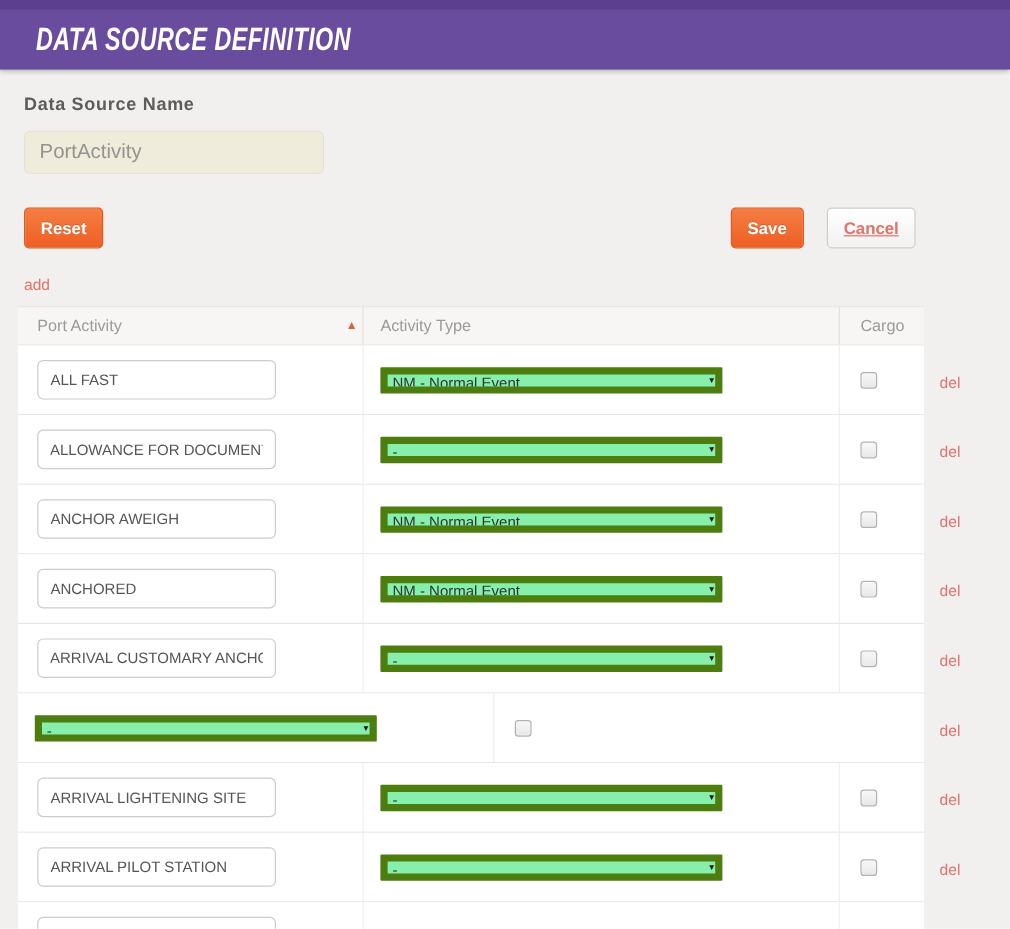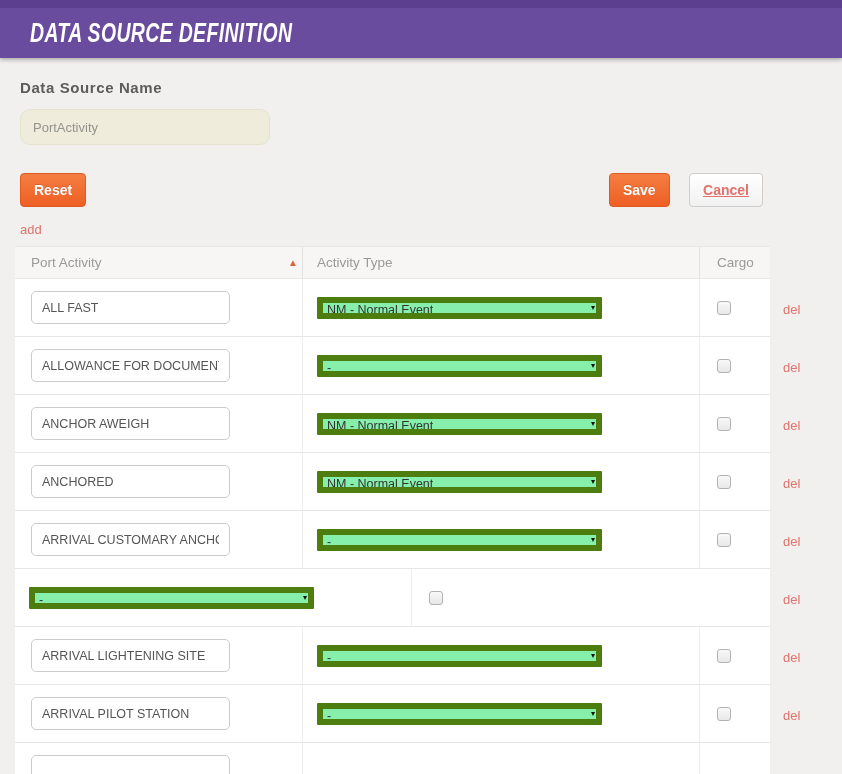--- a/index.html
+++ b/index.html
@@ -34,41 +34,41 @@
   }
   
   .content{padding:0 20px;}
   .field-label{
     margin-top:21px;font-size:15px;font-weight:bold;
     color:var(--label-gray);letter-spacing:.6px;
   }
   .name-input{
     margin-top:13px;width:250px;height:36px;
     background:var(--cream);border:1px solid var(--cream-border);
-    border-radius:10px;color:#95938e;font-size:13px;
+    border-radius:5px;color:#95938e;font-size:17px;
     padding:0 12px;outline:none;display:block;
   }
   .btn-row{margin-top:28px;display:flex;justify-content:space-between;align-items:flex-start;width:743px;}
   .btn{
     height:34px;border-radius:4px;font-size:14px;font-weight:bold;
     padding:0 13px;cursor:pointer;font-family:"Liberation Sans",sans-serif;
   }
   .btn-orange{
     background:linear-gradient(#f57e42,#ee5f24);
     border:1px solid #de5a20;color:#fff;
     text-shadow:0 -1px 0 rgba(0,0,0,.15);
   }
   .btn-cancel{
     background:linear-gradient(#ffffff,#f1f1f1);
     border:1px solid #cfcecc;color:var(--salmon);
     margin-left:15px;
     text-decoration:underline;
   }
   .add-link{
-    display:inline-block;margin-top:15px;
+    display:inline-block;margin-top:23px;
     color:var(--salmon);font-size:13px;text-decoration:none;
   }
   
   .table-wrap{display:flex;margin-left:15px;margin-top:8px;}
   .ptable{width:755px;background:#fff;}
   .thead{
     display:flex;height:33px;background:#f7f6f4;
     border-top:1px solid var(--tbl-border);
     border-bottom:1px solid var(--tbl-border);
     align-items:center;color:var(--head-gray);font-size:13.5px;

